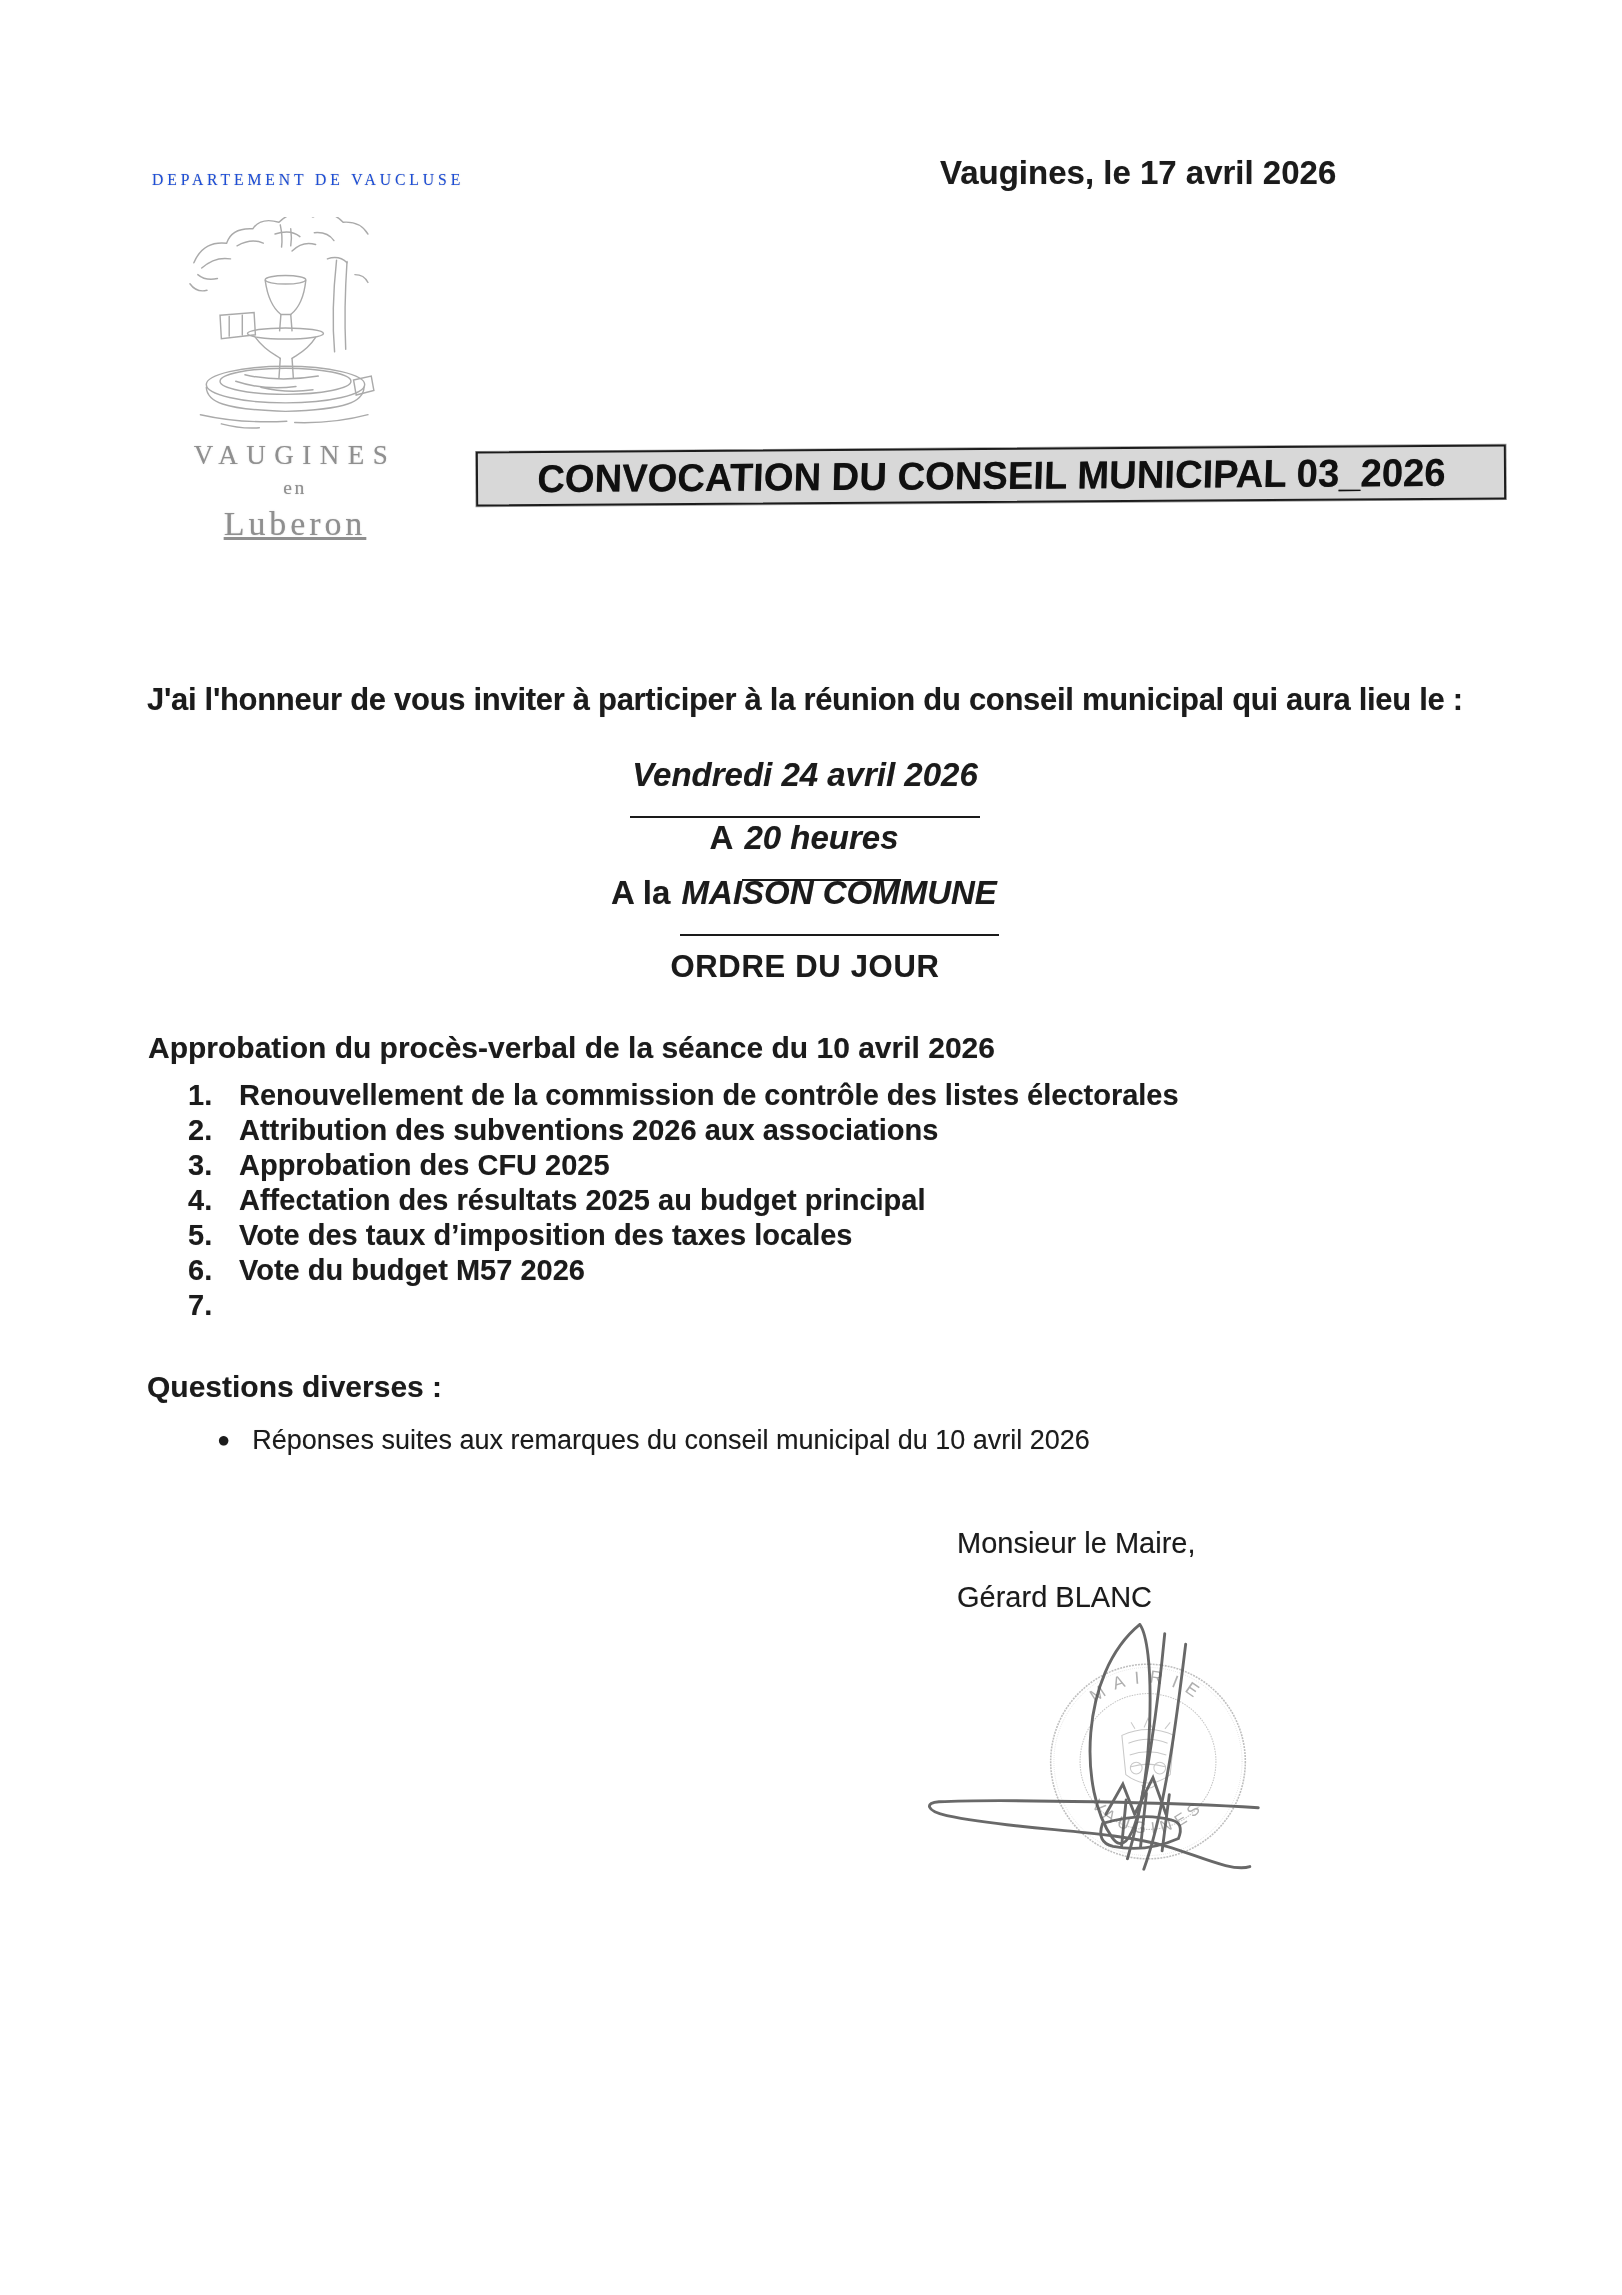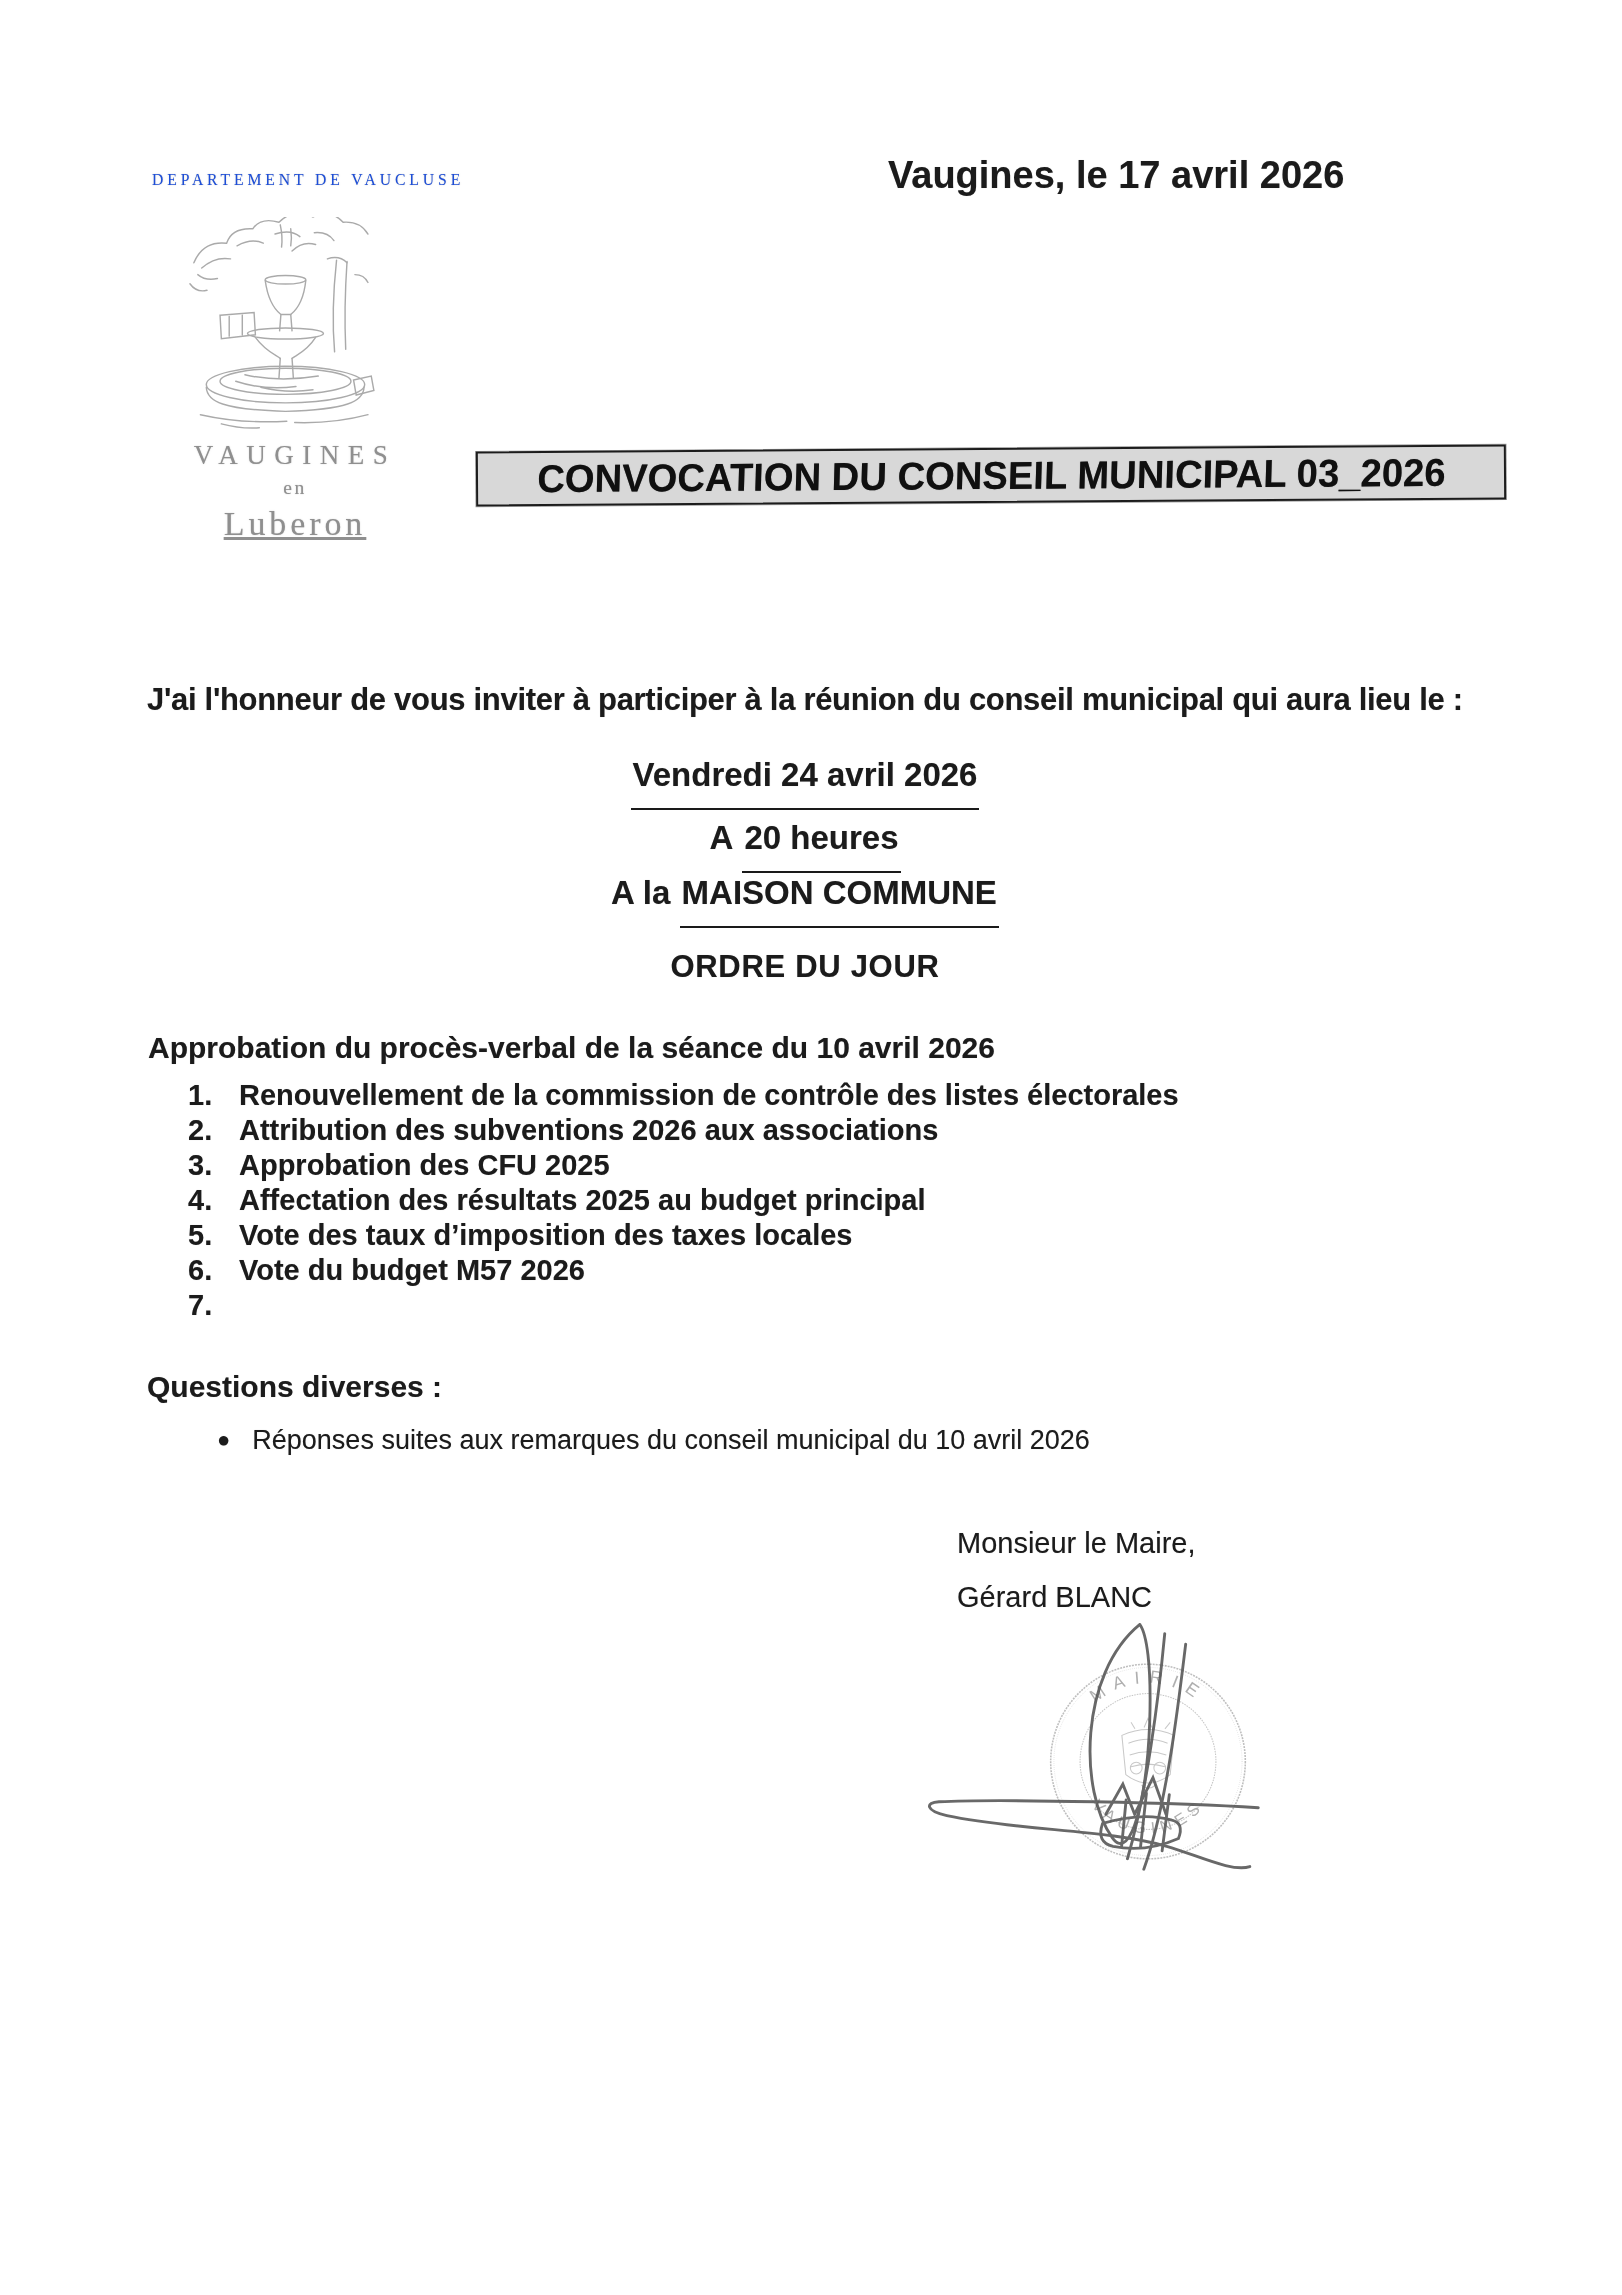--- a/index.html
+++ b/index.html
@@ -20,40 +20,40 @@
     font-family:"Liberation Serif","DejaVu Serif",serif;
     font-size:15.7px;letter-spacing:3.9px;color:#1d4ed8;
     white-space:nowrap;
   }
   .commune-block{left:177px;top:440px;width:236px;text-align:center;
     font-family:"Liberation Serif","DejaVu Serif",serif;color:#8f8f8f;}
   .commune-name{font-size:27px;letter-spacing:8.5px;}
   .commune-sub1{font-size:19.6px;letter-spacing:2.6px;margin-top:6px;}
   .commune-sub2{font-size:34px;letter-spacing:3.9px;margin-top:6px;text-decoration:underline;}
   
-  .date-line{left:888px;top:154px;font-size:38px;font-weight:700;white-space:nowrap;}
+  .date-line{left:940px;top:154px;font-size:33px;font-weight:700;white-space:nowrap;}
   
   .title-box{
     left:476px;top:448px;width:1026px;height:51px;
     background:#d8d8d8;
     border:2.6px solid #1c1c1c;
     box-shadow:0 0 0 0.7px #9a9a9a;
     transform:rotate(-0.4deg);
     display:flex;align-items:center;justify-content:center;
   }
   .title-text{
     font-size:39px;font-weight:700;color:#101010;
     transform:skewX(-2deg) scaleX(.98);
     white-space:nowrap;letter-spacing:0px;
     text-shadow:0 0 0.7px rgba(0,0,0,.55);
   }
   
   .intro{left:147px;top:682px;font-size:31px;letter-spacing:-0.3px;white-space:nowrap;font-weight:bold;}
   .c-line{position:absolute;width:1610px;text-align:center;font-weight:700;font-size:33px;white-space:nowrap;}
-  .u{display:inline-block;border-bottom:2.6px solid #1a1a1a;padding:0 2px 14px 2px;}
+  .u{display:inline-block;border-bottom:2.6px solid #1a1a1a;padding:0 2px 22px 2px;font-style:italic;}
   .meeting-date{top:756px;}
   .meeting-time{top:819px;}
   .meeting-place{top:874px;}
   .agenda-heading{top:949px;font-size:31px;letter-spacing:0.7px;}
   .approval{left:148px;top:1031px;font-size:30px;font-weight:700;white-space:nowrap;}
   ol.agenda{left:188px;top:1078px;margin:0;padding:0;list-style:none;}
   ol.agenda li{display:flex;line-height:35px;font-size:29px;font-weight:700;white-space:nowrap;}
   ol.agenda .num{width:51px;}
   .questions-heading{left:147px;top:1370px;font-size:30px;font-weight:700;white-space:nowrap;}
   .q-item{left:217px;top:1425px;font-size:27px;white-space:nowrap;display:flex;align-items:baseline;}

